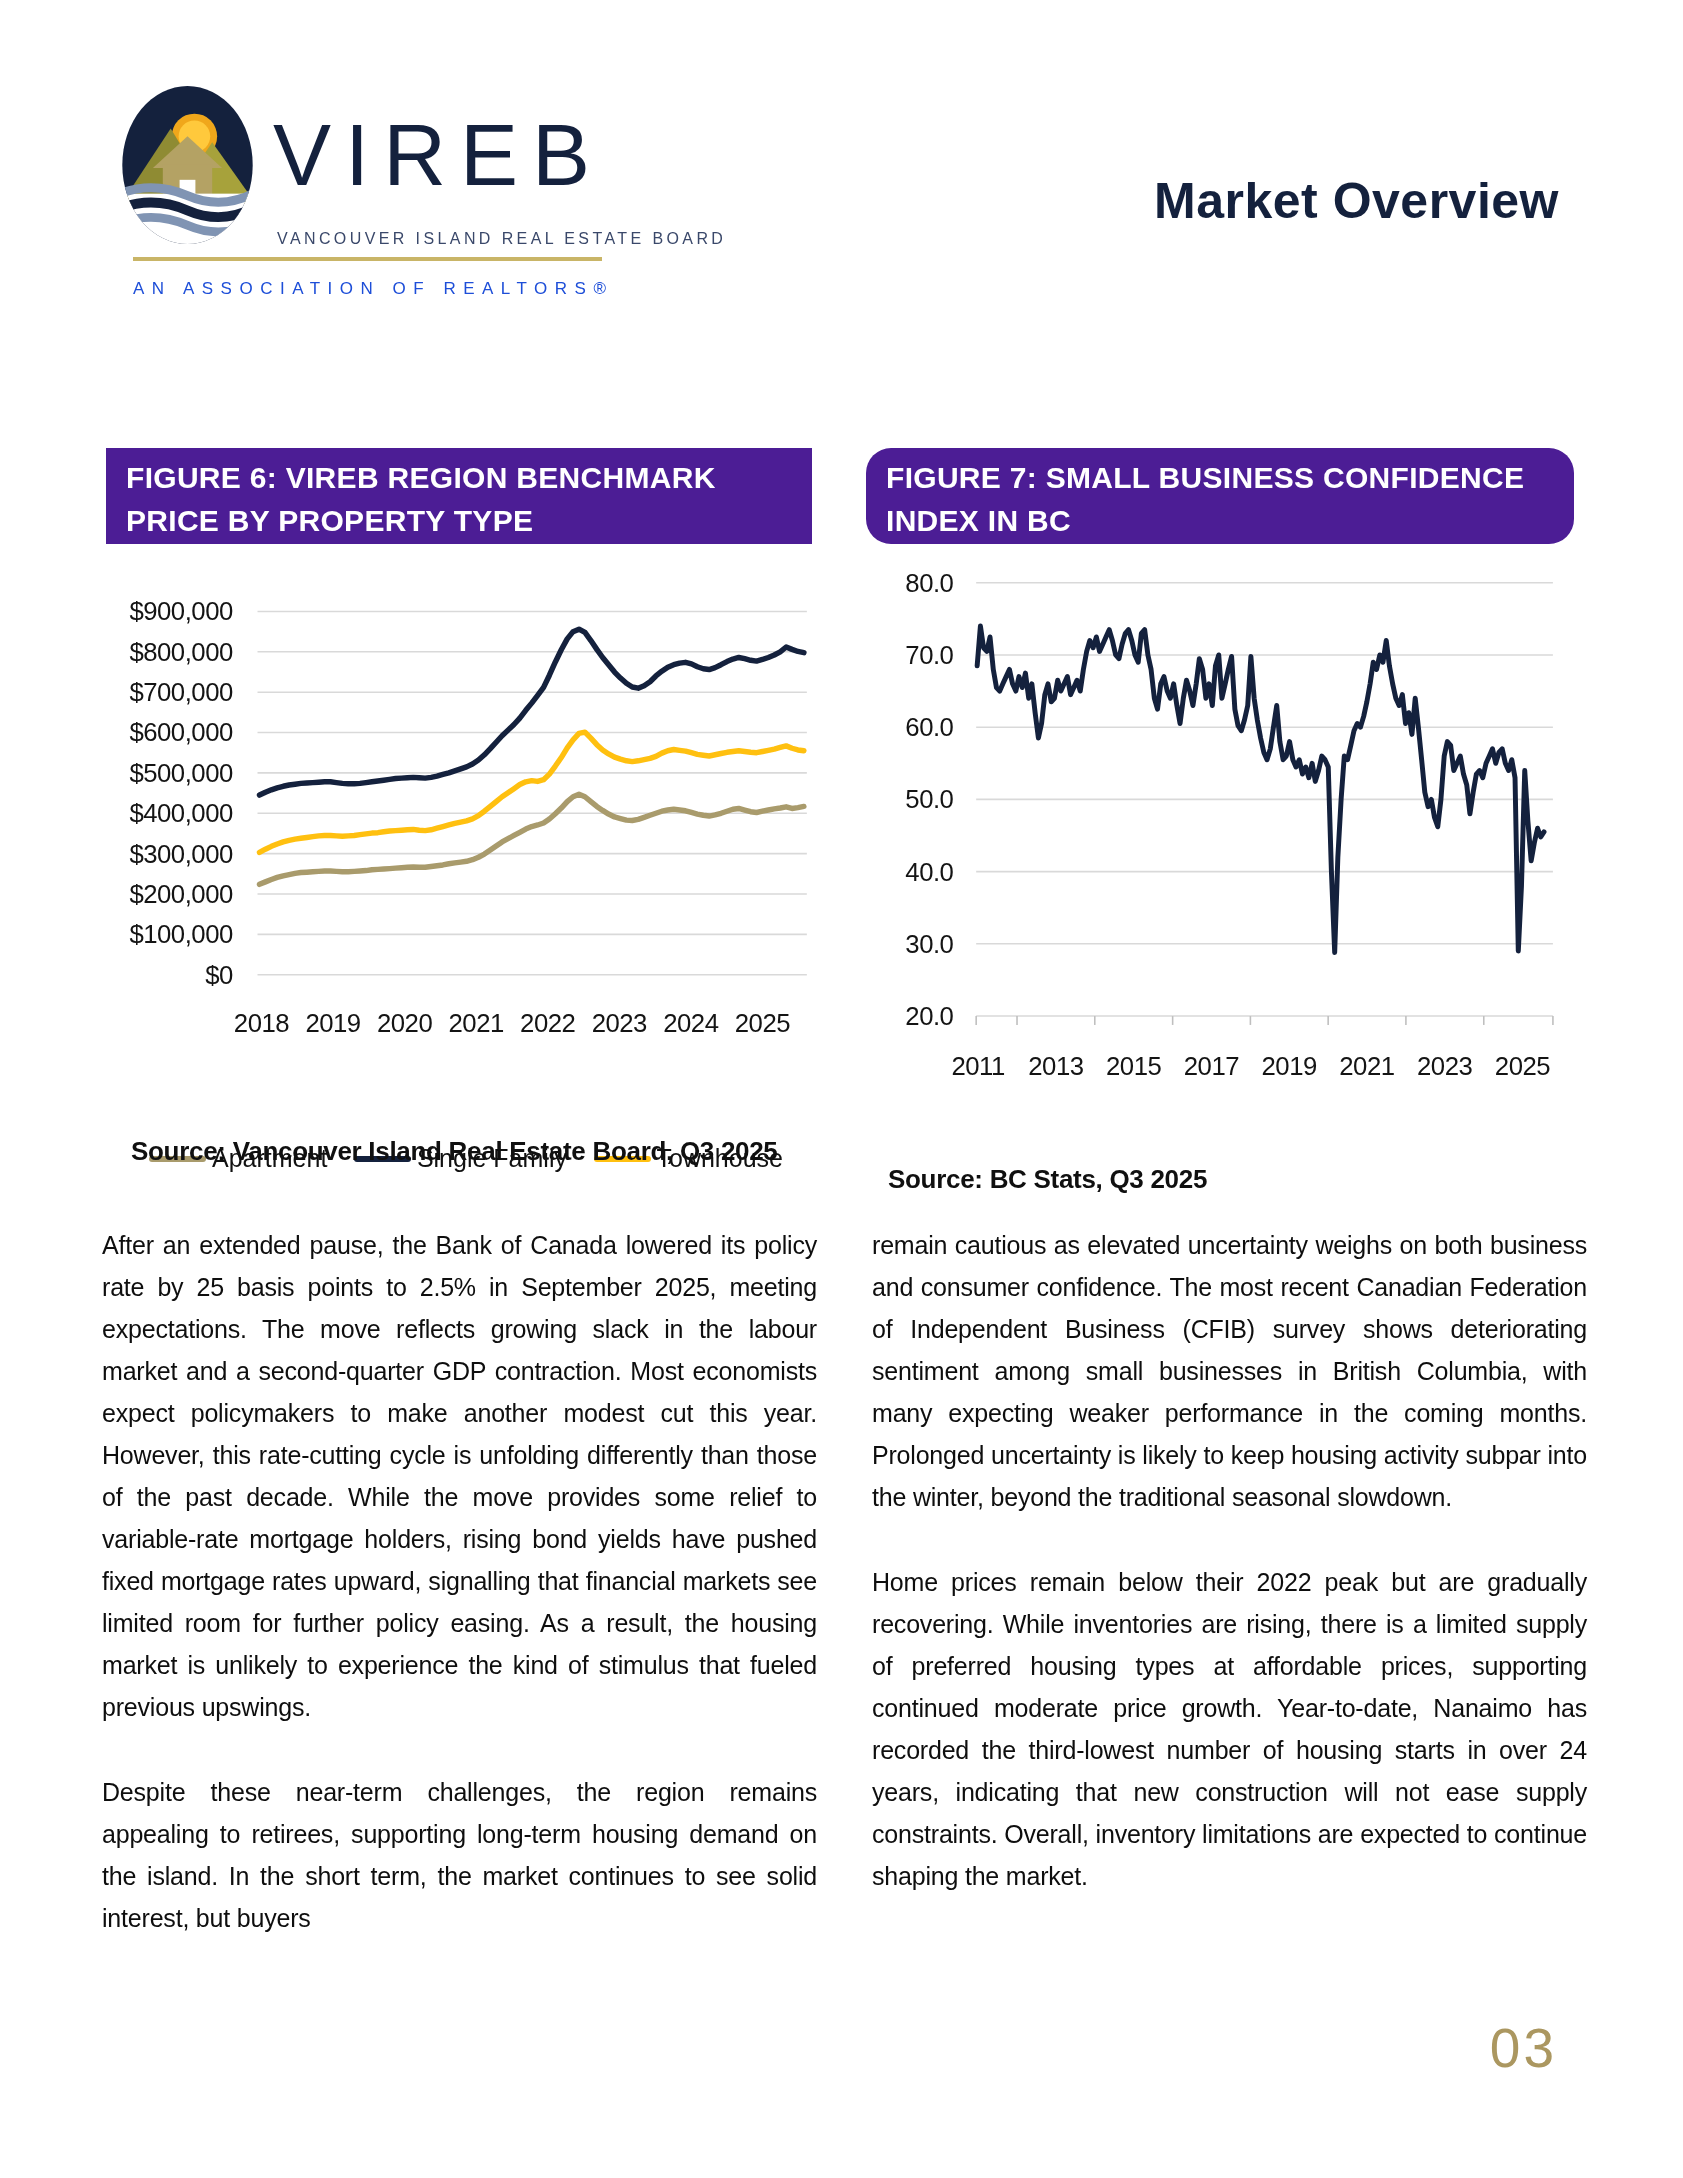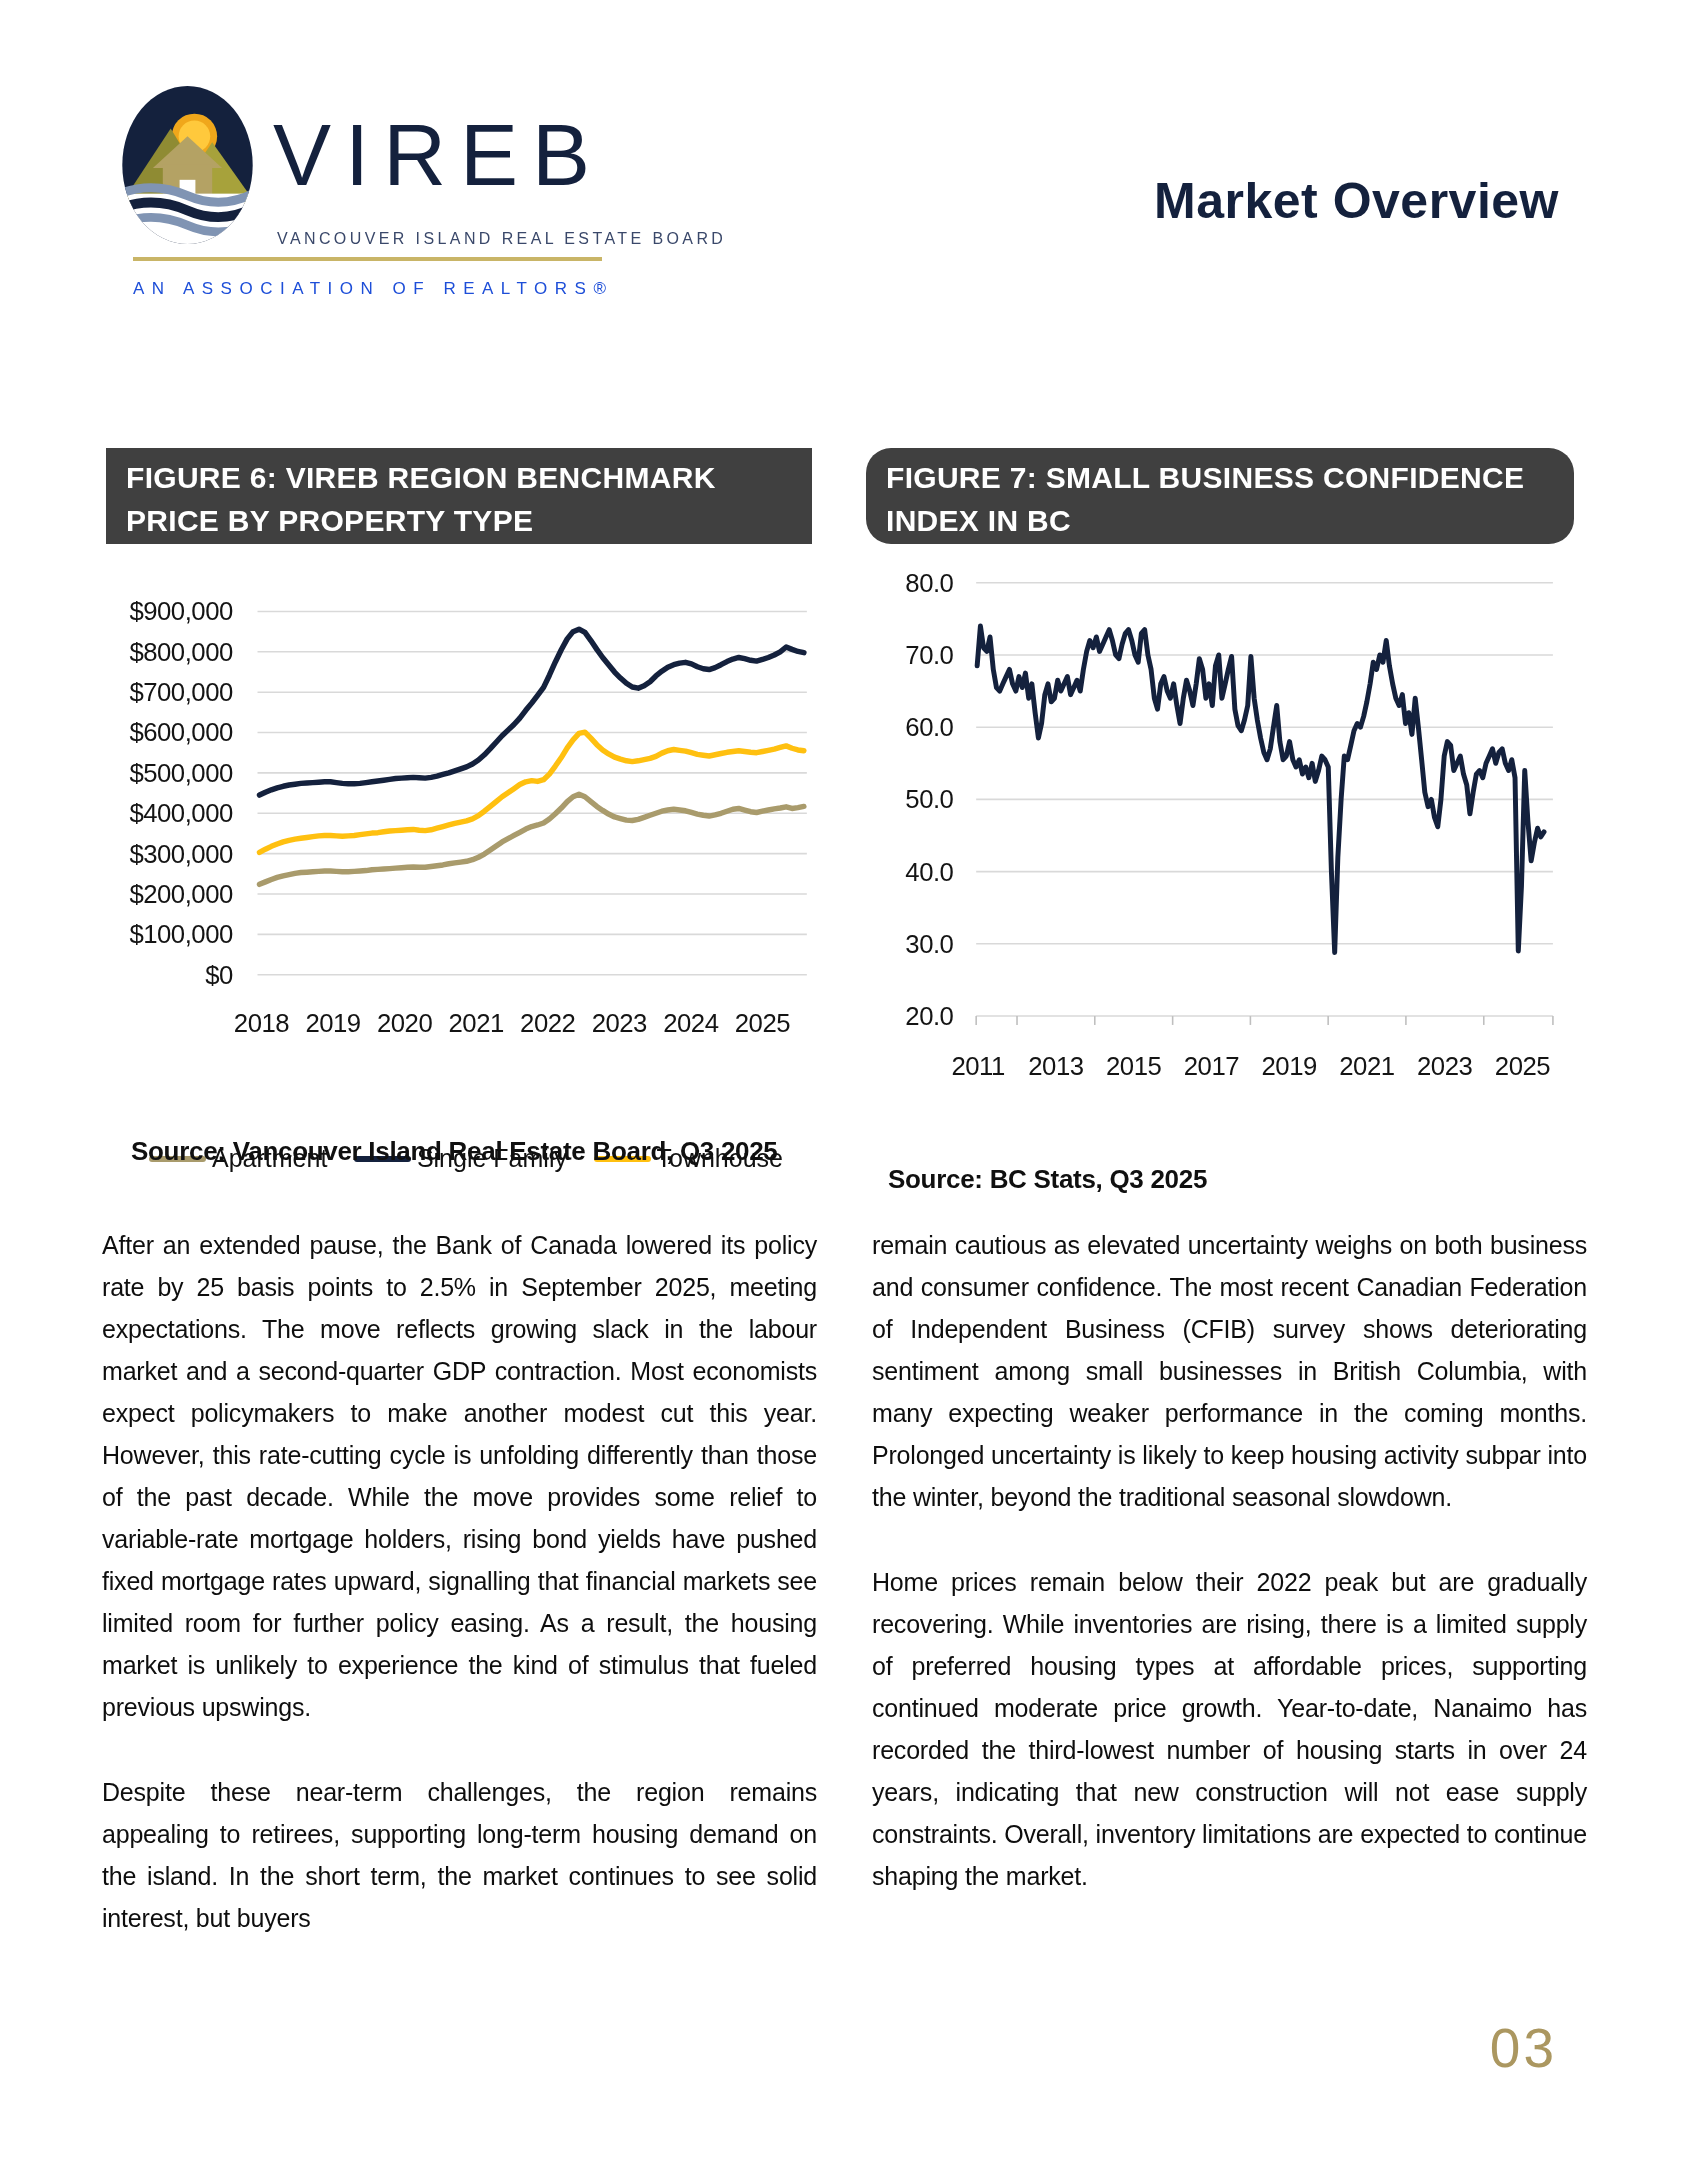--- a/index.html
+++ b/index.html
@@ -12,21 +12,21 @@
   .brand{position:absolute;left:273px;top:111px;font-size:87px;font-weight:400;color:#14213D;
          letter-spacing:14px;line-height:1;}
   .brand-sub{position:absolute;left:277px;top:214px;font-size:16px;color:#3A486A;letter-spacing:3.4px;font-weight:500;margin-top:16px;}
   .gold-rule{position:absolute;left:133px;top:257px;width:469px;height:4px;background:#C9B567;}
   .tagline{position:absolute;left:133px;top:279px;font-size:17px;color:#1d4ed8;letter-spacing:7.5px;font-weight:500;}
   
   .doc-title{position:absolute;right:124px;top:174px;text-align:right;color:#14213D;}
   .doc-title .edition{font-size:42px;font-weight:bold;letter-spacing:0.5px;line-height:46px;}
   .doc-title .title{font-size:50px;font-weight:bold;letter-spacing:0.5px;line-height:55px;}
   
-  .fig-header{position:absolute;top:448px;height:96px;background:#404040;color:#ffffff;
+  .fig-header{position:absolute;top:448px;height:96px;background:#4c1d95;color:#ffffff;
     font-size:30px;font-weight:bold;line-height:43px;letter-spacing:0.3px;
     padding:8px 0 0 20px;box-sizing:border-box;}
   #fig6-header{left:106px;width:706px;}
   #fig7-header{left:866px;width:708px;border-radius:25px;}
   
   .chart-svg{position:absolute;overflow:visible;}
   #fig6-svg{left:94px;top:559px;}
   #fig7-svg{left:866px;top:559px;}
   .legend{position:absolute;left:149px;top:1144px;width:634px;display:flex;justify-content:space-between;align-items:center;}
   .legend-item{display:flex;align-items:center;}

